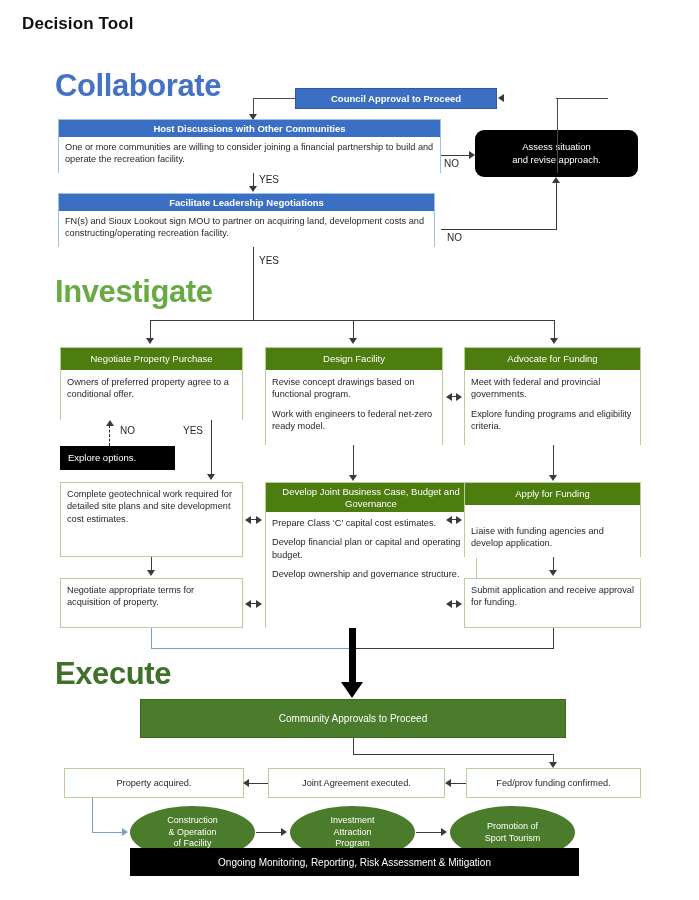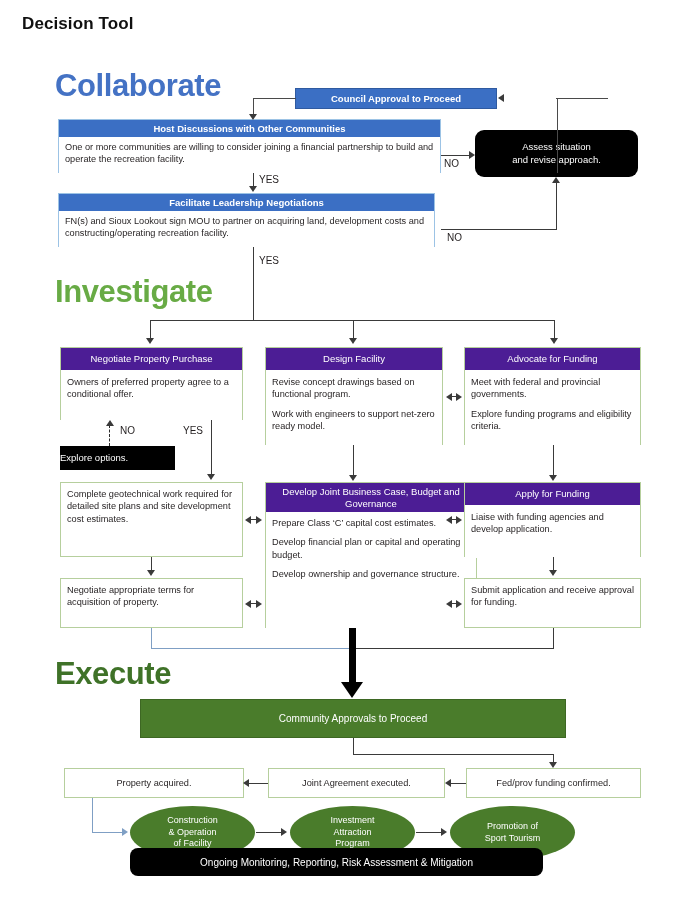--- a/index.html
+++ b/index.html
@@ -25,21 +25,21 @@
 
   
   .box{position:absolute;box-sizing:border-box;}
   .hdr{
     box-sizing:border-box;width:100%;
     color:#ffffff;text-align:center;font-size:9.5px;
     display:flex;align-items:center;justify-content:center;
     line-height:1.25;padding:2px 4px;
   }
   .hdr.blue{background:#3b6fc4;font-weight:bold;}
-  .hdr.green{background:#4c1d95;font-weight:normal;}
+  .hdr.green{background:#4d7c0f;font-weight:normal;}
   .body{
     box-sizing:border-box;background:#ffffff;
     font-size:9.2px;line-height:1.35;padding:4px 6px;color:#231f20;
   }
   .body p{margin:0 0 7px 0;}
   .body p:last-child{margin-bottom:0;}
   .bordered-blue{border:1px solid #9cc3e5;}
   .bordered-green{border:1px solid #b6cf9d;}
 
   .blackbox{
@@ -149,37 +149,37 @@
 
   <div class="box bordered-green" style="left:60px;top:347px;width:183px;height:73px;">
     <div class="hdr green" style="height:22px;">Negotiate Property Purchase</div>
     <div class="body" style="height:51px;padding-top:6px;">Owners of preferred property agree to a conditional offer.</div>
   </div>
 
   <div class="box bordered-green" style="left:265px;top:347px;width:178px;height:98px;">
     <div class="hdr green" style="height:22px;">Design Facility</div>
     <div class="body" style="height:76px;padding-top:6px;">
       <p>Revise concept drawings based on functional program.</p>
-      <p>Work with engineers to support net-zero ready model.</p>
+      <p>Work with engineers to federal net-zero ready model.</p>
     </div>
   </div>
 
   <div class="box bordered-green" style="left:464px;top:347px;width:177px;height:98px;">
     <div class="hdr green" style="height:22px;">Advocate for Funding</div>
     <div class="body" style="height:76px;padding-top:6px;">
       <p>Meet with federal and provincial governments.</p>
       <p>Explore funding programs and eligibility criteria.</p>
     </div>
   </div>
 
   <div class="ahead left" style="left:446px;top:393px;"></div>
   <div class="ln" style="left:452px;top:396px;width:5px;height:1px;"></div>
   <div class="ahead right" style="left:456px;top:393px;"></div>
 
-  <div class="blackbox" style="left:60px;top:446px;width:115px;height:24px;justify-content:flex-start;">
+  <div class="blackbox" style="left:60px;top:446px;width:115px;height:24px;justify-content:flex-start;padding-left:8px;">
     <span>Explore options.</span>
   </div>
   <div class="dashed-v" style="left:109px;top:425px;height:21px;"></div>
   <div class="ahead up" style="left:106px;top:420px;"></div>
   <div class="lbl" style="left:120px;top:425px;">NO</div>
 
   <div class="ln" style="left:211px;top:420px;width:1px;height:56px;"></div>
   <div class="ahead down" style="left:207px;top:474px;"></div>
   <div class="lbl" style="left:183px;top:425px;">YES</div>
 
@@ -203,21 +203,21 @@
     <div class="hdr green" style="height:29px;">Develop Joint Business Case, Budget and Governance</div>
     <div class="body" style="height:117px;padding-top:5px;">
       <p>Prepare Class ‘C’ capital cost estimates.</p>
       <p>Develop financial plan or capital and operating budget.</p>
       <p>Develop ownership and governance structure.</p>
     </div>
   </div>
 
   <div class="box bordered-green" style="left:464px;top:482px;width:177px;height:75px;">
     <div class="hdr green" style="height:22px;">Apply for Funding</div>
-    <div class="body" style="height:53px;padding-top:6px;">Liaise with funding agencies and develop application.</div>
+    <div class="body" style="height:53px;padding-top:20px;">Liaise with funding agencies and develop application.</div>
   </div>
 
   <div class="plainbox" style="left:464px;top:578px;width:177px;height:50px;align-items:flex-start;justify-content:flex-start;text-align:left;padding:5px 6px;line-height:1.35;">
     <span>Submit application and receive approval for funding.</span>
   </div>
 
   <div class="ln" style="left:553px;top:557px;width:1px;height:14px;"></div>
   <div class="ahead down" style="left:549px;top:570px;"></div>
 
   <div class="ahead left" style="left:245px;top:516px;"></div>
@@ -287,17 +287,17 @@
   <div class="ellipse" style="left:450px;top:806px;width:125px;height:53px;">
     <span style="white-space:pre-line;">Promotion of
 Sport Tourism</span>
   </div>
 
   <div class="ln" style="left:256px;top:832px;width:27px;height:1px;"></div>
   <div class="ahead right" style="left:281px;top:828px;"></div>
   <div class="ln" style="left:416px;top:832px;width:27px;height:1px;"></div>
   <div class="ahead right" style="left:441px;top:828px;"></div>
 
-  <div class="blackbox" style="left:130px;top:848px;width:413px;height:28px;border-radius:8px;">
+  <div class="blackbox" style="left:130px;top:848px;width:449px;height:28px;">
     <span style="font-size:10px;">Ongoing Monitoring, Reporting, Risk Assessment &amp; Mitigation</span>
   </div>
 
 </div>
 
 </body></html>

